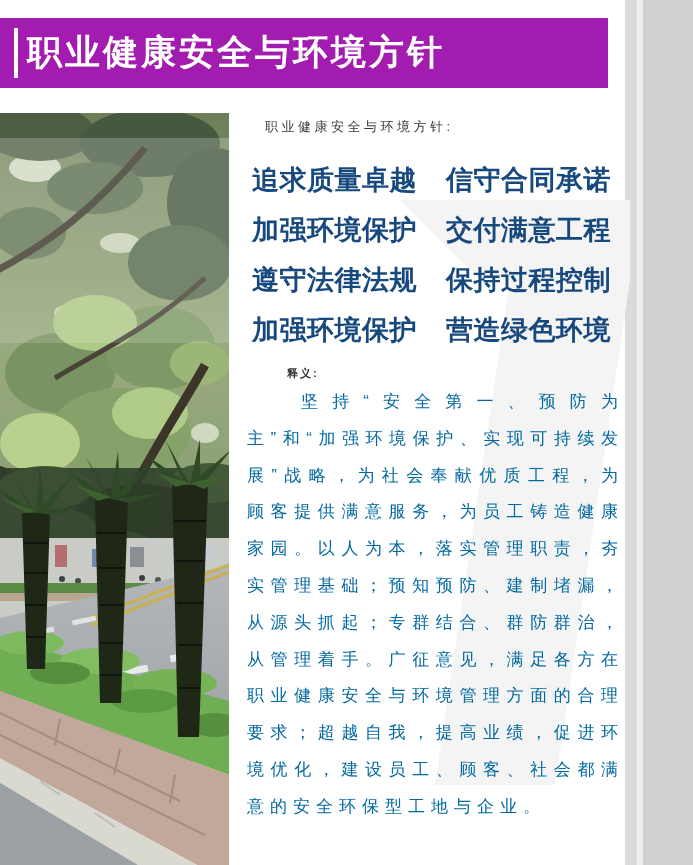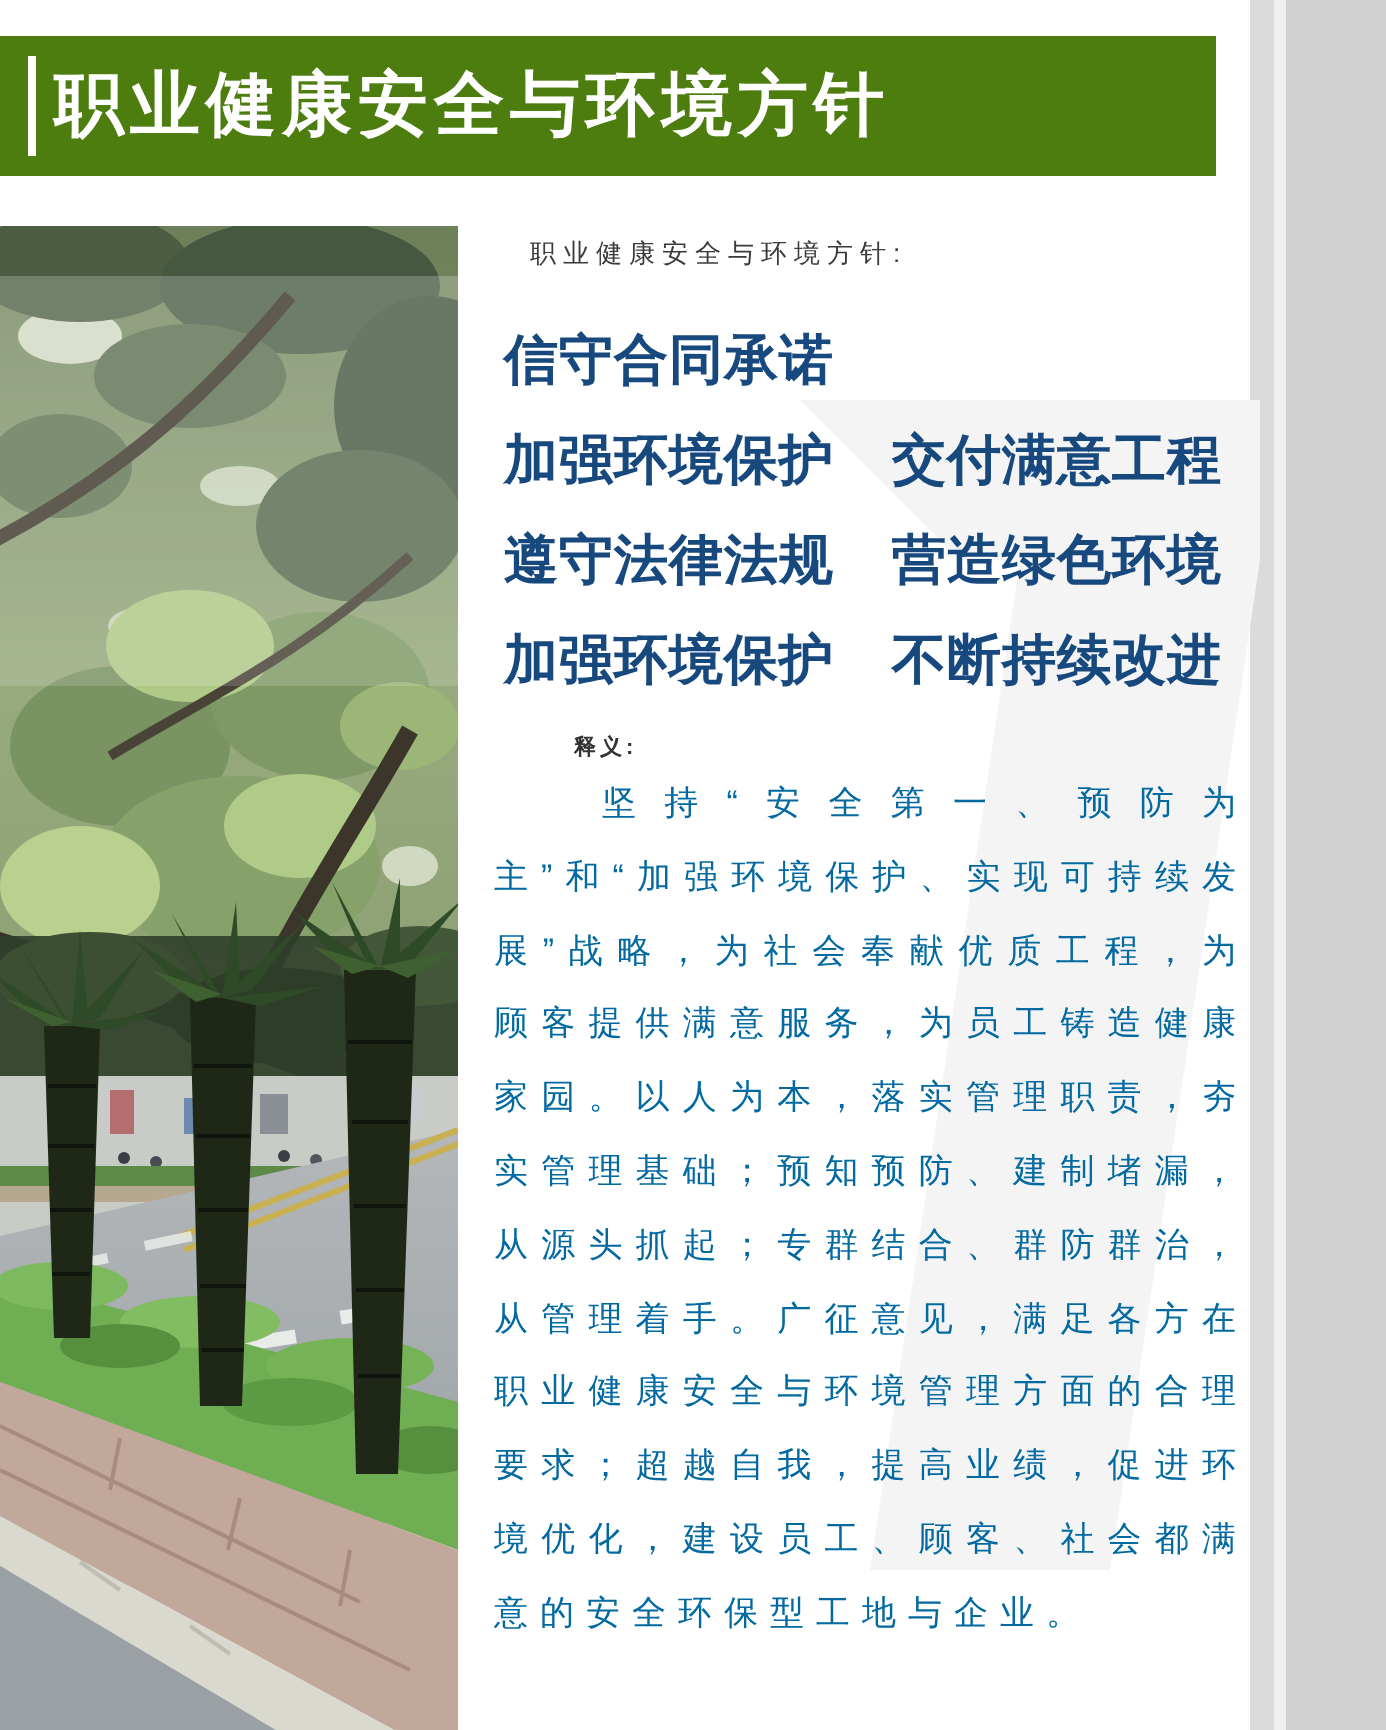--- a/index.html
+++ b/index.html
@@ -9,21 +9,21 @@
   }
   
   .strip{position:absolute;top:0;height:865px;}
   .strip-thin{left:625px;width:12px;background:#dbdbdb;}
   .strip-gap{left:637px;width:6px;background:#eeefee;}
   .strip-wide{left:643px;width:50px;background:#d0d1d0;}
   
   .watermark{position:absolute;left:360px;top:185px;width:275px;height:610px;z-index:0;}
   
   .banner{
-    position:absolute;left:0;top:18px;width:608px;height:70px;background:#4d7c0f;z-index:2;
+    position:absolute;left:0;top:18px;width:608px;height:70px;background:#a21caf;z-index:2;
   }
   .banner-bar{position:absolute;left:14px;top:10px;width:4px;height:50px;background:#ffffff;}
   .banner-title{
     position:absolute;left:27px;top:0;margin:0;height:70px;line-height:70px;
     color:#ffffff;font-family:"Liberation Serif", serif;font-weight:600;
     font-size:35px;letter-spacing:3px;white-space:nowrap;
   }
   
   .photo{position:absolute;left:0;top:113px;width:229px;height:752px;z-index:1;}
   
@@ -195,32 +195,33 @@
         <polygon points="111,384 76,372 98,388"></polygon>
       <polygon points="190,370 156,360 176,374"></polygon>
         <polygon points="190,370 228,362 204,376"></polygon>
     </g>
   </svg>
 
   <div class="heading">职业健康安全与环境方针:</div>
 
   <div class="slogans">
     <div class="slogan-row">
+      <span class="slogan">追求质量卓越</span>
       <span class="slogan">信守合同承诺</span>
     </div>
     <div class="slogan-row">
       <span class="slogan">加强环境保护</span>
       <span class="slogan">交付满意工程</span>
     </div>
     <div class="slogan-row">
       <span class="slogan">遵守法律法规</span>
+      <span class="slogan">保持过程控制</span>
+    </div>
+    <div class="slogan-row">
+      <span class="slogan">加强环境保护</span>
       <span class="slogan">营造绿色环境</span>
-    </div>
-    <div class="slogan-row">
-      <span class="slogan">加强环境保护</span>
-      <span class="slogan">不断持续改进</span>
     </div>
   </div>
 
   <div class="interp-label">释义:</div>
   <p class="interp-text">坚持“安全第一、预防为主”和“加强环境保护、实现可持续发展”战略，为社会奉献优质工程，为顾客提供满意服务，为员工铸造健康家园。以人为本，落实管理职责，夯实管理基础；预知预防、建制堵漏，从源头抓起；专群结合、群防群治，从管理着手。广征意见，满足各方在职业健康安全与环境管理方面的合理要求；超越自我，提高业绩，促进环境优化，建设员工、顾客、社会都满意的安全环保型工地与企业。</p>
 
 </div>
 
 </body></html>

